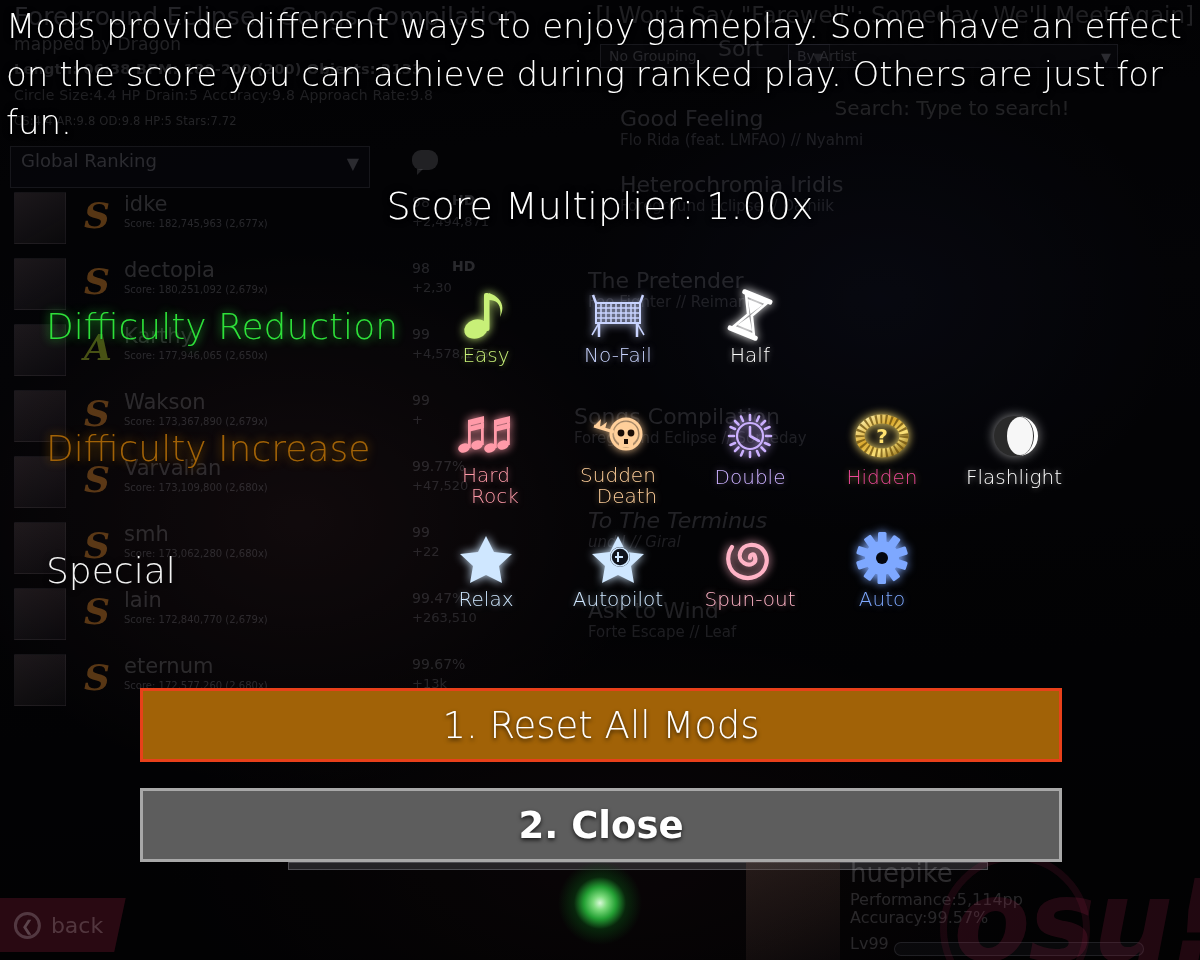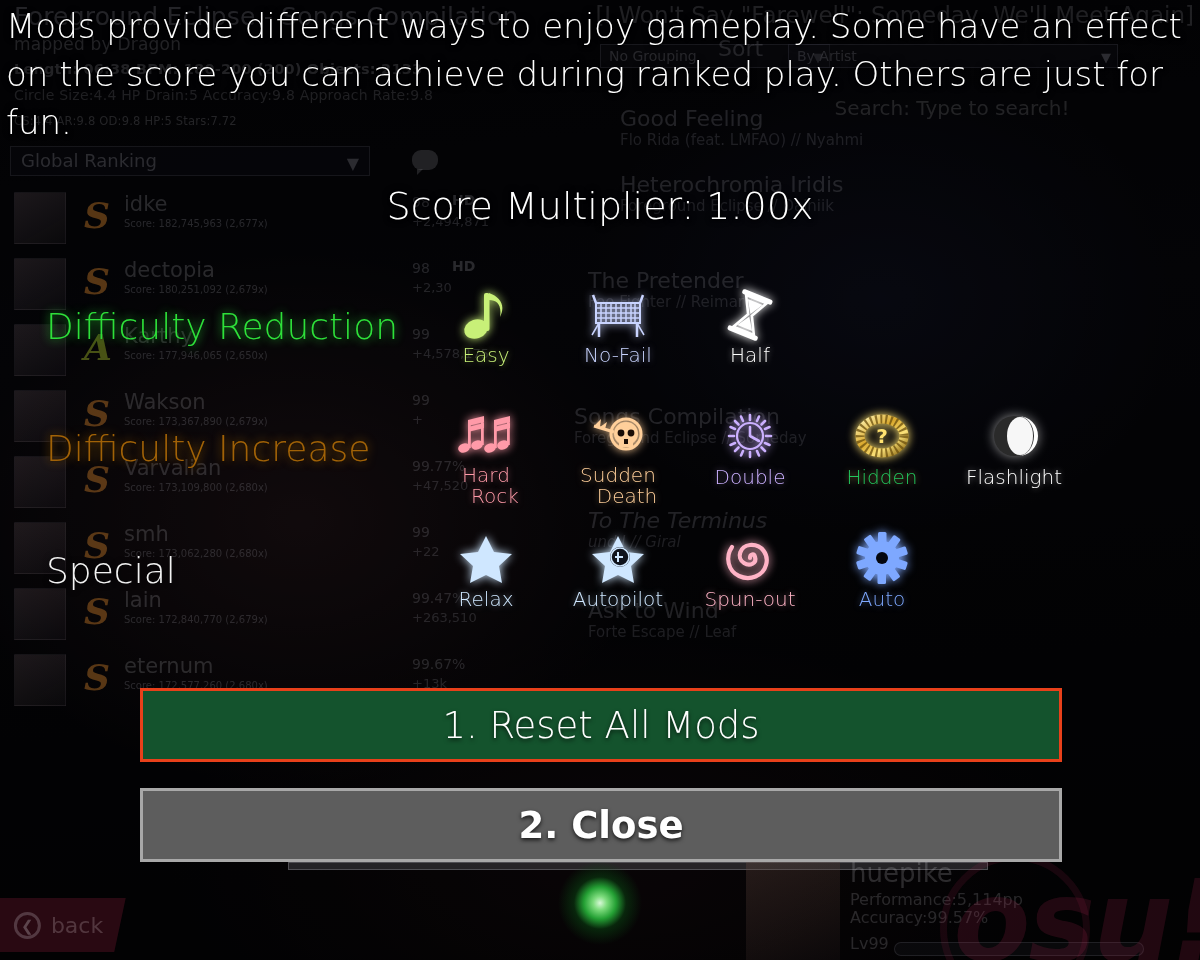--- a/index.html
+++ b/index.html
@@ -63,21 +63,21 @@
   .bg-dd .chev { position:absolute; right:6px; top:2px; font-size:13px; color:rgba(195,195,205,0.2);}
   .bg-lbl { position:absolute; font-size: 22px; color: rgba(195,195,205,0.16); }
 
   .bg-search {
     position:absolute; right: 8px; top: 96px; width: 480px;
     text-align:center; font-size: 20px; color: rgba(200,200,200,0.16);
   }
 
   
   .bg-rankdd {
-    position:absolute; left: 10px; top: 146px; width: 360px; height: 30px;
+    position:absolute; left: 10px; top: 146px; width: 360px; height: 42px;
     border: 1px solid rgba(120,120,135,0.15);
     background: rgba(12,12,18,0.35);
     color: rgba(195,195,205,0.2);
     font-size: 18px; line-height: 28px; padding: 0 10px;
   }
   .bg-rankdd .chev { position:absolute; right: 10px; top: 3px; font-size: 16px; }
   .bg-chaticon {
     position:absolute; left: 412px; top: 150px;
     width: 26px; height: 20px; border-radius: 9px;
     background: rgba(170,170,180,0.18);
@@ -219,21 +219,21 @@
     font-size: 20px; line-height: 21px; text-align: center;
     margin-top: 1px;
     font-family: "DejaVu Sans", sans-serif;
     font-weight: 300;
   }
   .mod-label .l2 { display:block; text-align:right; padding-left: 18px; }
 
   
   .btn-reset {
     position:absolute; left: 140px; top: 688px; width: 922px; height: 74px;
-    background: #14532d;
+    background: #a16207;
     border: 3px solid #e8401a;
     display:flex; align-items:center; justify-content:center;
     cursor: pointer;
   }
   .btn-reset span {
     font-size: 37px; color: #fff; font-weight: 300;
     text-shadow: 0 2px 4px rgba(0,0,0,0.75);
   }
   .btn-close {
     position:absolute; left: 140px; top: 788px; width: 922px; height: 74px;
@@ -518,21 +518,21 @@
                       <stop offset="40%" stop-color="#d8a72c"></stop>
                       <stop offset="70%" stop-color="#fbe27a"></stop>
                       <stop offset="100%" stop-color="#8f6a11"></stop>
                     </linearGradient>
                   </defs>
                   <ellipse cx="30" cy="27" rx="22" ry="17" fill="none" stroke="url(#gr)" stroke-width="9"></ellipse>
                   <ellipse cx="30" cy="27" rx="22" ry="17" fill="none" stroke="#6a4e0c" stroke-width="9" stroke-dasharray="2 3" opacity="0.75"></ellipse>
                   <text x="30" y="34" text-anchor="middle" font-size="20" font-weight="bold" fill="#ffe270" font-family="DejaVu Sans, sans-serif">?</text>
                 </svg>
               </div>
-              <div class="mod-label" style="color: #22c55e; text-shadow: rgba(255, 226, 112, 0.6) 0px 0px 6px, rgba(0, 0, 0, 0.9) 0px 1px 2px;"><span>Hidden</span></div>
+              <div class="mod-label" style="color: #ec4899; text-shadow: rgba(255, 226, 112, 0.6) 0px 0px 6px, rgba(0, 0, 0, 0.9) 0px 1px 2px;"><span>Hidden</span></div>
             </div>
             <div class="mod-btn">
               <div class="mod-glyph">
                 <svg viewBox="0 0 60 56" style="filter:drop-shadow(0 0 6px rgba(255,255,255,.55));">
                   <circle cx="30" cy="27" r="20" fill="#2a2a2a"></circle>
                   <path d="M34 7 A 20 20 0 0 1 34 47 A 16 20 0 0 0 34 7 Z" fill="#ffffff"></path>
                   <ellipse cx="36" cy="27" rx="13" ry="19" fill="#f7f7f7"></ellipse>
                 </svg>
               </div>
               <div class="mod-label" style="color: rgb(255, 255, 255); text-shadow: rgba(255, 255, 255, 0.6) 0px 0px 6px, rgba(0, 0, 0, 0.9) 0px 1px 2px;"><span>Flashlight</span></div>

